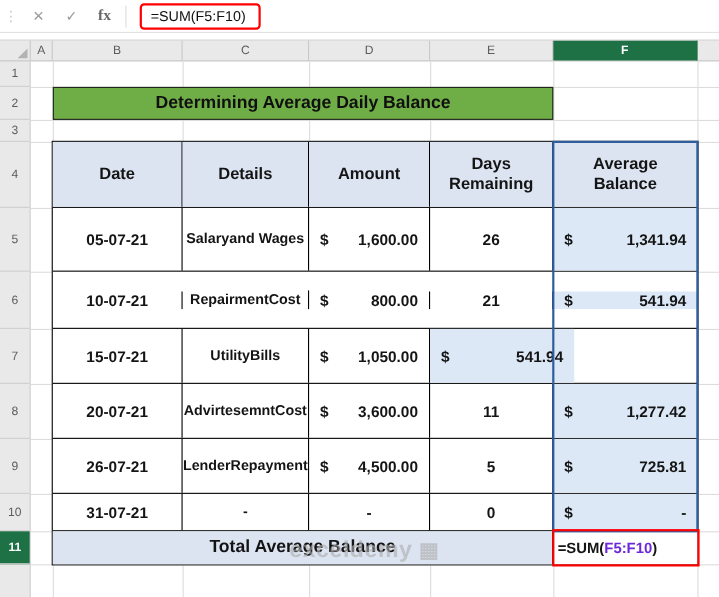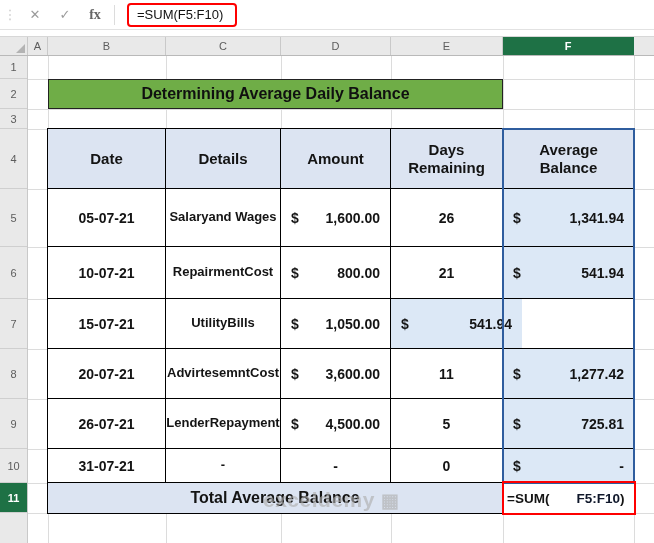--- a/index.html
+++ b/index.html
@@ -40,35 +40,35 @@
 
   .vline { position: absolute; top: 0; bottom: 0; width: 1px; background: #dcdcdc; }
   .hline { position: absolute; left: 0; right: 0; height: 1px; background: #dcdcdc; }
 
   
   .banner { position: absolute; left: 20px; top: 23px; width: 455px; height: 30px; background: #6FAD47; border: 1px solid #222; display: flex; align-items: center; justify-content: center; font-size: 16px; font-weight: bold; color: #101010; z-index: 2; cursor: cell; }
 
   
   .xtable { position: absolute; left: 19px; top: 72px; width: 588px; height: 386px; border: 1px solid #000; background: #fff; z-index: 3; }
   .trow { display: flex; border-bottom: 1px solid #000; }
-  .hr4 { height: 60px; } .r5 { height: 58px; } .r6 { height: 52px; } .r7 { height: 50px; }
+  .hr4 { height: 60px; } .r5 { height: 58px; } .r6 { height: 52px; align-items: center; } .r7 { height: 50px; }
   .r8 { height: 50px; } .r9 { height: 50px; } .r10 { height: 34px; } .r11 { height: 30px; border-bottom: 0; }
   .cell { border-right: 1px solid #000; display: flex; align-items: center; justify-content: center; font-weight: bold; color: #141414; cursor: cell; }
   .w-date { width: 118px; } .w-details { width: 115px; } .w-amount { width: 110px; }
   .w-days { width: 112px; } .w-avg { width: 131px; border-right: 0; }
   .hcell { background: #DCE4F2; font-size: 15px; flex-direction: column; line-height: 1.15; }
   .c-date { font-size: 14px; }
   .c-details { font-size: 13px; flex-direction: row; line-height: 1.3; }
   .c-amount, .c-avg { justify-content: space-between; padding: 0 10px; font-size: 14px; }
   .c-amount.dash { justify-content: center; }
   .c-days { font-size: 14px; }
   .c-avg.range { background: #DCE8F6; }
   .c-total-label { width: 455px; background: #DCE4F2; font-size: 16px; }
   .c-formula { width: 131px; border-right: 0; justify-content: flex-start; padding-left: 4px; font-size: 13.5px; font-weight: 600; background: #fff; }
-  .frange { color: #0f172a; padding-left: 27px; }
+  .frange { color: #6d28d9; }
 
   .blue-rect { position: absolute; left: 454px; top: -1px; width: 133px; height: 356px; border: 2px solid #2F5D9E; pointer-events: none; z-index: 4; }
   .red-rect { position: absolute; left: 454px; top: 352px; width: 134px; height: 34px; border: 2px solid #fe0000; pointer-events: none; z-index: 5; }
 
   
   .watermark { position: absolute; left: 235px; top: 432px; display: flex; align-items: center; gap: 6px; color: rgba(172,172,172,0.62); font-size: 21px; font-weight: bold; letter-spacing: 0.5px; z-index: 6; pointer-events: none; }
   .wm-logo { font-size: 19px; }
 </style>
 </head>
 <body>

